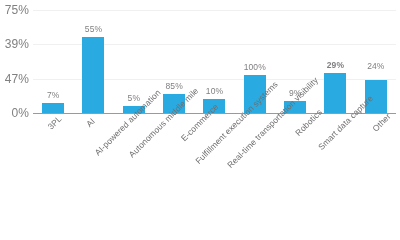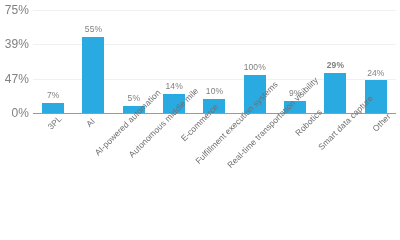--- a/index.html
+++ b/index.html
@@ -149,41 +149,41 @@
     </div>
     <div class="bar-slot">
       <span class="bar-value" style="bottom: 78.53px; color: rgb(128, 128, 128);">55%</span>
       <div class="bar" style="height: 75.53px; background: rgb(41, 171, 226);"></div>
     </div>
     <div class="bar-slot">
       <span class="bar-value" style="bottom: 9.87px; color: rgb(128, 128, 128);">5%</span>
       <div class="bar" style="height: 6.87px; background: rgb(41, 171, 226);"></div>
     </div>
     <div class="bar-slot">
-      <span class="bar-value" style="bottom: 22.23px; color: rgb(128, 128, 128);">14%</span>
+      <span class="bar-value" style="bottom: 22.23px; color: rgb(128, 128, 128);">85%</span>
       <div class="bar" style="height: 19.23px; background: rgb(41, 171, 226);"></div>
     </div>
     <div class="bar-slot">
       <span class="bar-value" style="bottom: 16.73px; color: rgb(128, 128, 128);">10%</span>
       <div class="bar" style="height: 13.73px; background: rgb(41, 171, 226);"></div>
     </div>
     <div class="bar-slot">
       <span class="bar-value" style="bottom: 41.45px; color: rgb(128, 128, 128);">100%</span>
       <div class="bar" style="height: 38.45px; background: rgb(41, 171, 226);"></div>
     </div>
     <div class="bar-slot">
       <span class="bar-value" style="bottom: 15.36px; color: rgb(128, 128, 128);">9%</span>
       <div class="bar" style="height: 12.36px; background: rgb(41, 171, 226);"></div>
     </div>
     <div class="bar-slot">
       <span class="bar-value" style="bottom: 42.83px; color: rgb(128, 128, 128); font-weight: bold;">29%</span>
       <div class="bar" style="height: 39.83px; background: rgb(41, 171, 226);"></div>
     </div>
     <div class="bar-slot">
-      <span class="bar-value" style="bottom: 35px; color: rgb(128, 128, 128);">24%</span>
+      <span class="bar-value" style="bottom: 42px; color: rgb(128, 128, 128);">24%</span>
       <div class="bar" style="height: 32.96px; background: rgb(41, 171, 226);"></div>
     </div>
   </div>
 
   <div class="x-labels">
     <div class="x-slot">
       <span class="x-label" style="color: rgb(111, 111, 111);">3PL</span>
     </div>
     <div class="x-slot">
       <span class="x-label" style="color: rgb(111, 111, 111);">AI</span>

